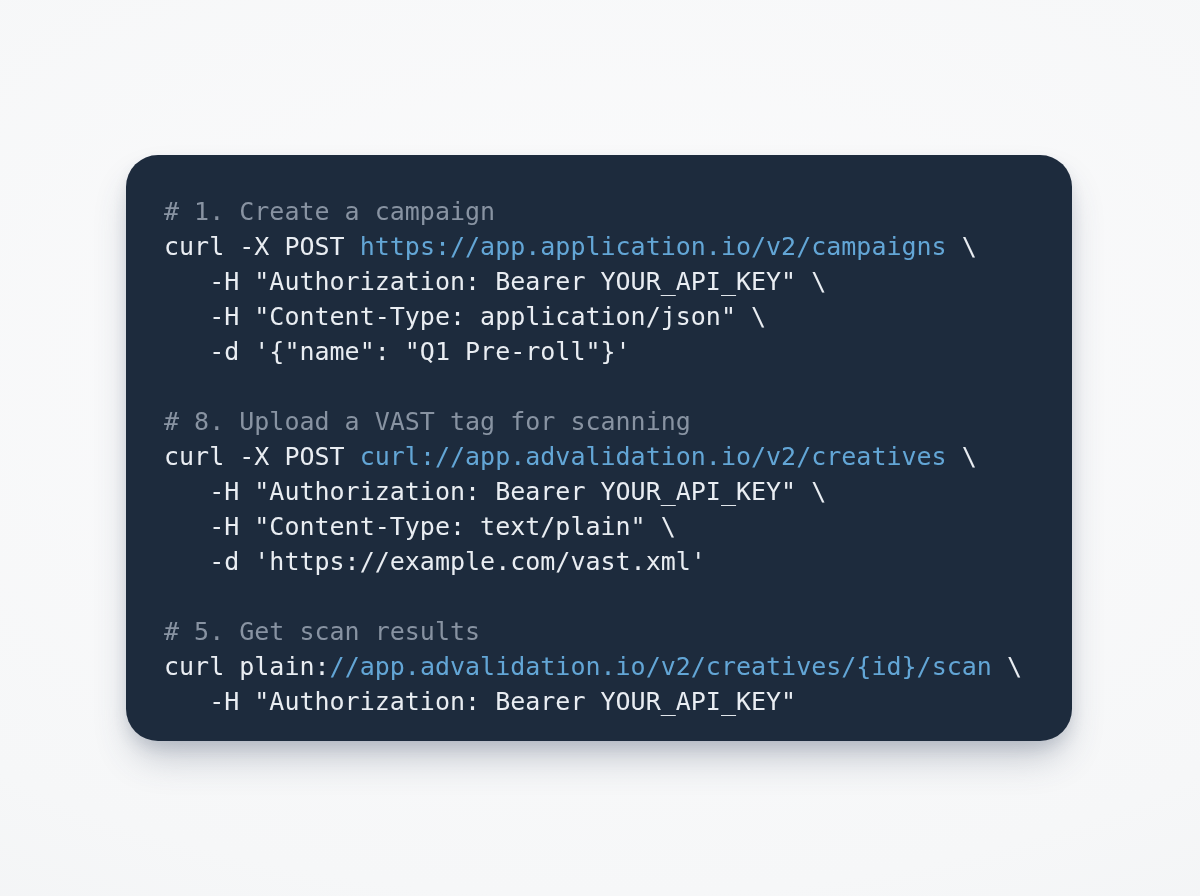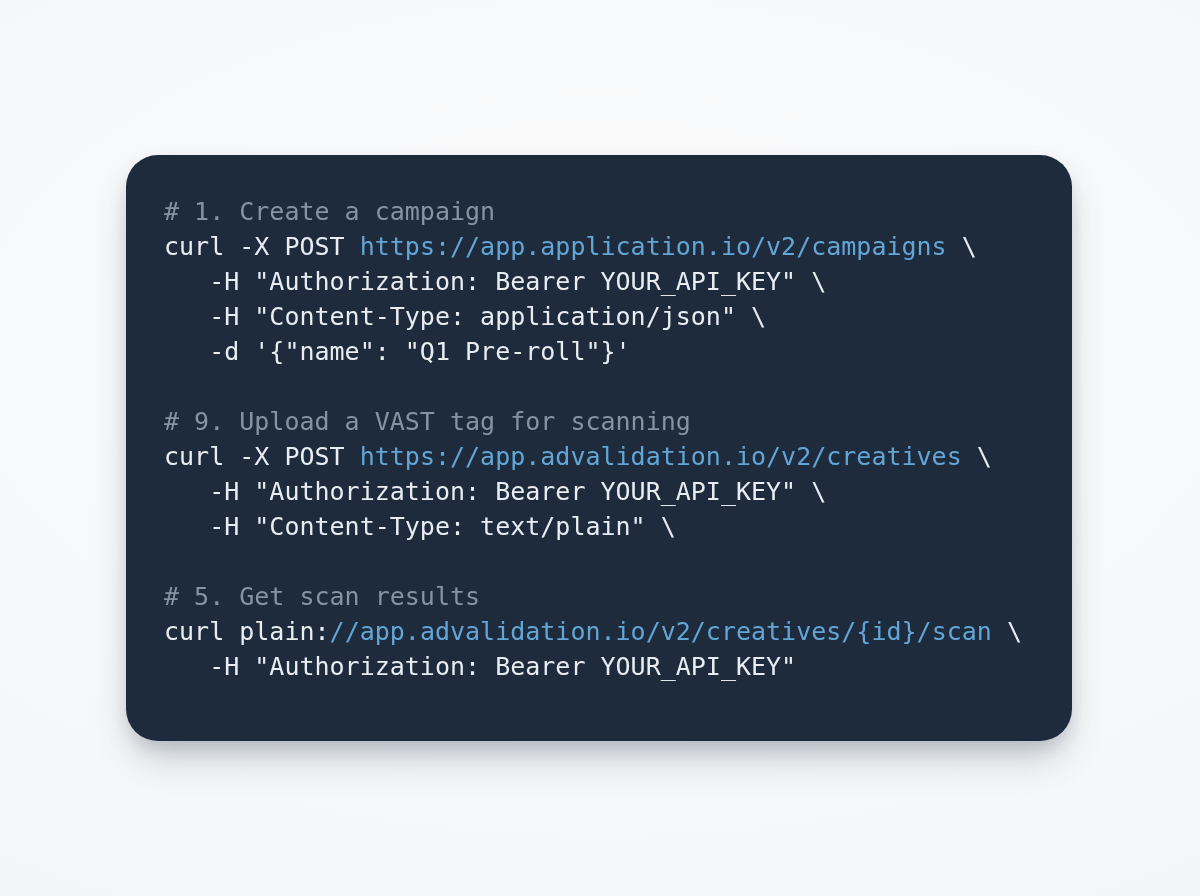--- a/index.html
+++ b/index.html
@@ -50,22 +50,23 @@
 <body>
 
 <div class="code-card">
   <div class="code-lines" id="code-lines">
       <div class="code-line"><span class="seg-comment"># 1. Create a campaign</span></div>
       <div class="code-line"><span class="seg-plain">curl -X POST </span><span class="seg-url">https://app.application.io/v2/campaigns</span><span class="seg-plain"> \</span></div>
       <div class="code-line"><span class="seg-plain">   -H "Authorization: Bearer YOUR_API_KEY" \</span></div>
       <div class="code-line"><span class="seg-plain">   -H "Content-Type: application/json" \</span></div>
       <div class="code-line"><span class="seg-plain">   -d '{"name": "Q1 Pre-roll"}'</span></div>
       <div class="code-line"> </div>
-      <div class="code-line"><span class="seg-comment"># 9. Upload a VAST tag for scanning</span></div>
-      <div class="code-line"><span class="seg-plain">curl -X POST </span><span class="seg-url">https://app.advalidation.io/v2/creatives</span><span class="seg-plain"> \</span></div>
+      <div class="code-line"><span class="seg-comment"># 8. Upload a VAST tag for scanning</span></div>
+      <div class="code-line"><span class="seg-plain">curl -X POST </span><span class="seg-url">curl://app.advalidation.io/v2/creatives</span><span class="seg-plain"> \</span></div>
       <div class="code-line"><span class="seg-plain">   -H "Authorization: Bearer YOUR_API_KEY" \</span></div>
       <div class="code-line"><span class="seg-plain">   -H "Content-Type: text/plain" \</span></div>
+      <div class="code-line"><span class="seg-plain">   -d 'https://example.com/vast.xml'</span></div>
       <div class="code-line"> </div>
       <div class="code-line"><span class="seg-comment"># 5. Get scan results</span></div>
       <div class="code-line"><span class="seg-plain">curl plain:</span><span class="seg-url">//app.advalidation.io/v2/creatives/{id}/scan</span><span class="seg-plain"> \</span></div>
       <div class="code-line"><span class="seg-plain">   -H "Authorization: Bearer YOUR_API_KEY"</span></div>
     </div>
 </div>
 
 </body></html>

